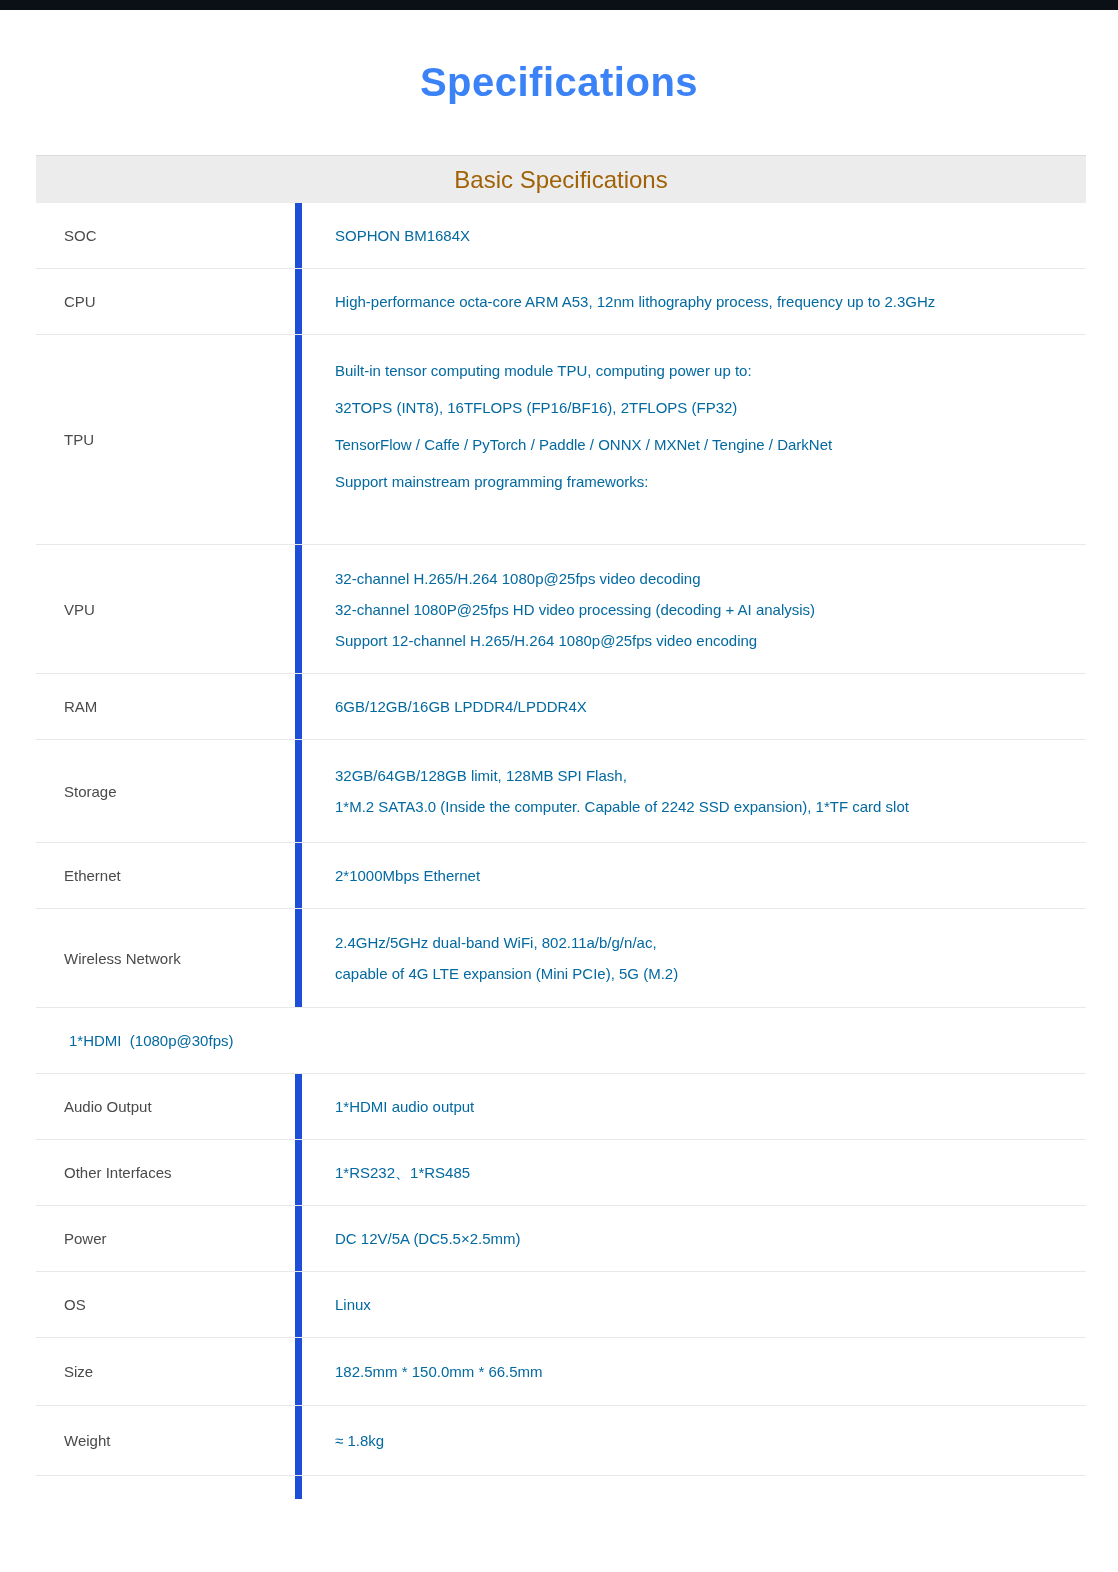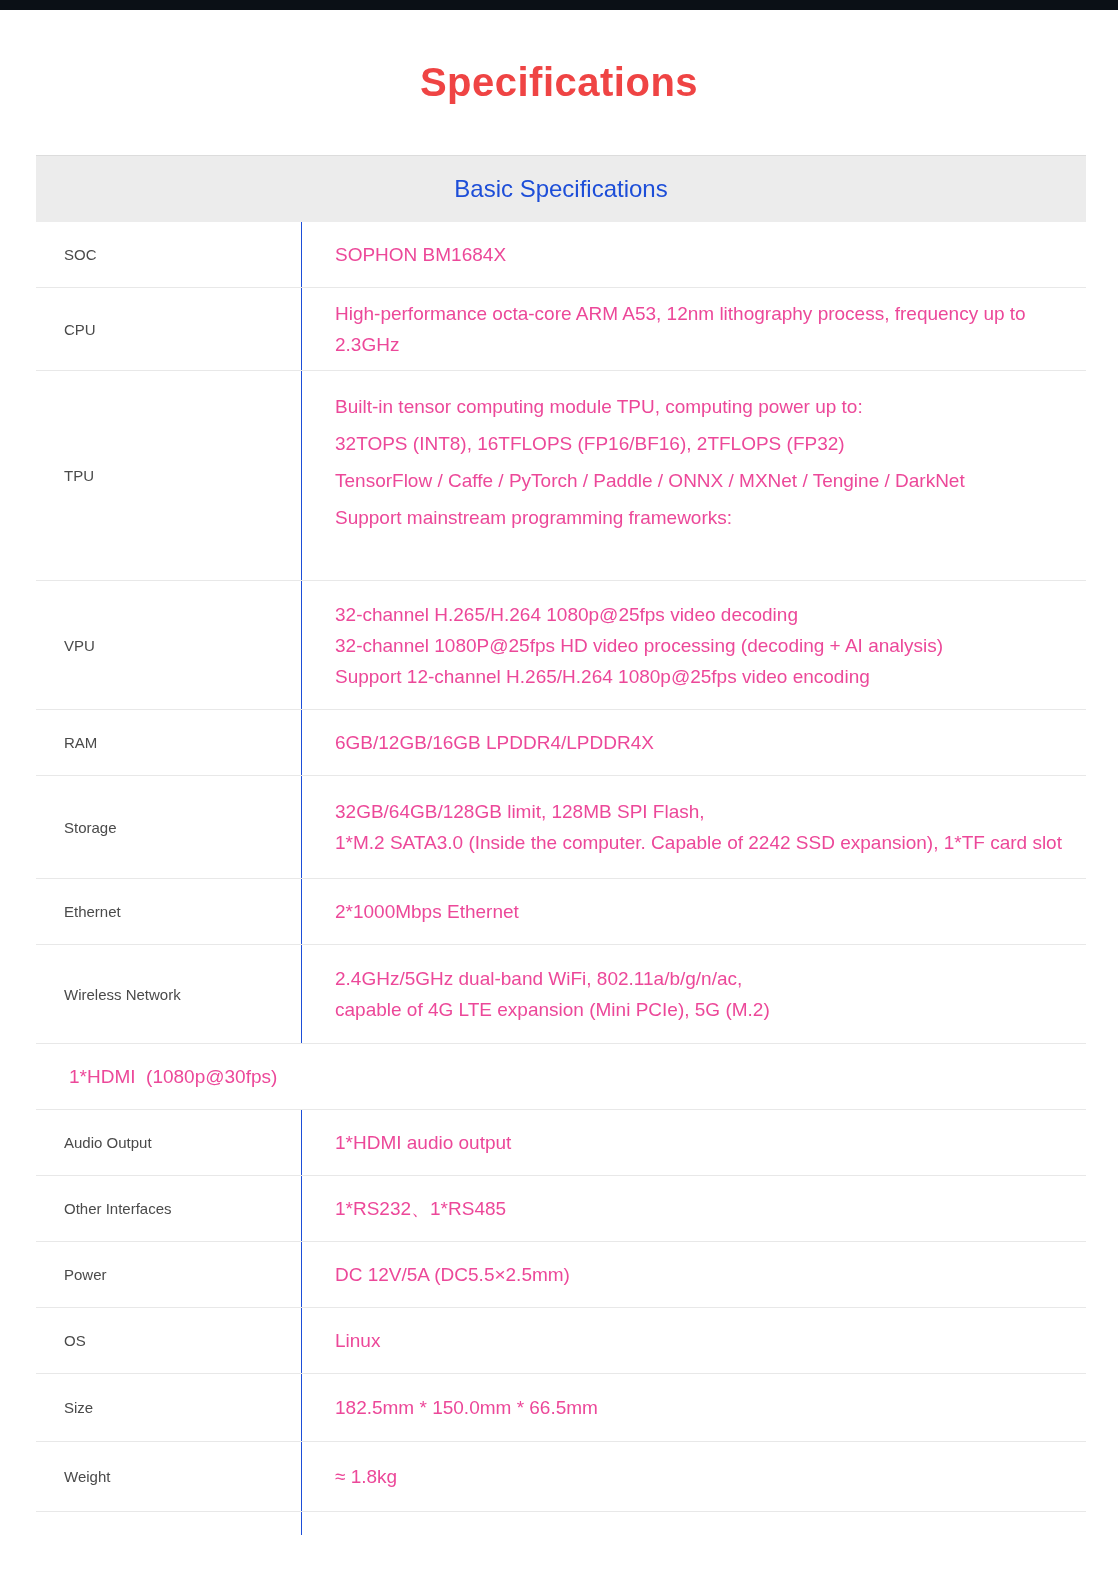--- a/index.html
+++ b/index.html
@@ -18,64 +18,64 @@
     background: #0b1016;
   }
 
   .page-title {
     margin: 46px 0 0 0;
     text-align: center;
     font-size: 40px;
     line-height: 52px;
     font-weight: 600;
     letter-spacing: 0.5px;
-    color: #ef4444;
+    color: #3b82f6;
   }
 
   .spec-table {
     width: 1050px;
     margin: 47px auto 0 36px;
   }
 
   .table-header {
-    height: 67px;
+    height: 48px;
     background: #ececec;
     border-top: 1px solid #dcdcdc;
     display: flex;
     align-items: center;
     justify-content: center;
     font-size: 24px;
-    color: #1d4ed8;
+    color: #a16207;
   }
 
   .row {
     display: flex;
     min-height: 66px;
     border-bottom: 1px solid #e8e8e8;
   }
 
   .cell-label {
     width: 266px;
     flex-shrink: 0;
-    border-right: 1px solid #1d4ed8;
+    border-right: 7px solid #1d4ed8;
     display: flex;
     align-items: center;
     padding-left: 28px;
     font-size: 15px;
     color: #4a4a4a;
   }
 
   .cell-value {
     flex: 1;
     display: flex;
     flex-direction: column;
     justify-content: center;
     padding: 10px 24px 10px 33px;
-    font-size: 19px;
-    color: #ec4899;
+    font-size: 15px;
+    color: #0369a1;
   }
 
   .line {
     line-height: 31px;
     white-space: pre-wrap;
   }
 
   .r-tpu { min-height: 210px; }
   .r-tpu .cell-value { justify-content: flex-start; padding-top: 17px; }
   .r-tpu .line { line-height: 37px; }

